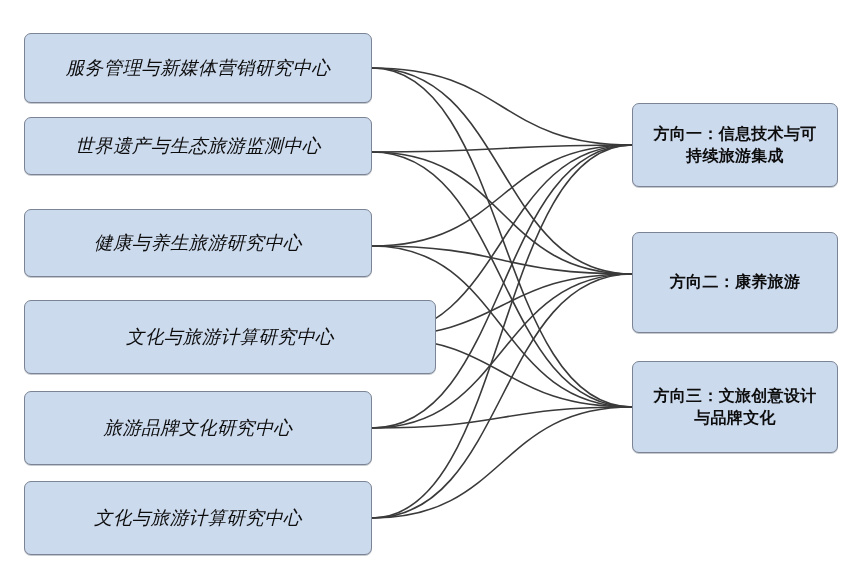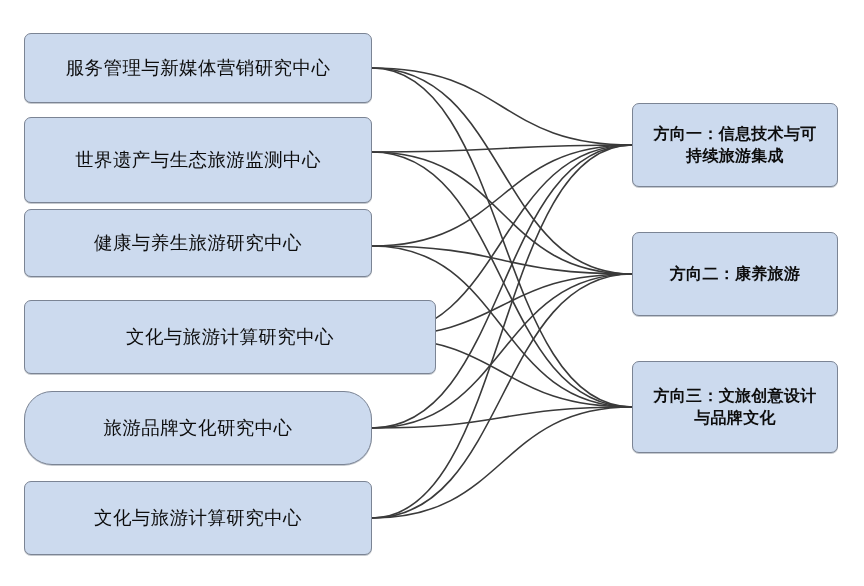--- a/index.html
+++ b/index.html
@@ -44,20 +44,21 @@
   .node-label {
     display: block;
     line-height: 1.38;
     padding: 0 10px;
     white-space: pre-line;
   }
   .source-node .node-label {
     font-size: 18.5px;
     font-weight: 400;
     letter-spacing: 0.4px;
+    font-style: italic;
   }
   .target-node .node-label {
     font-size: 16px;
     font-weight: 700;
     letter-spacing: 0.3px;
   }
 </style>
 </head>
 <body>
 
@@ -81,42 +82,42 @@
       <path class="edge" d="M 372 428 C 507.20000000000005 428, 496.79999999999995 407, 632 407"></path>
       <path class="edge" d="M 372 518 C 507.20000000000005 518, 496.79999999999995 145, 632 145"></path>
       <path class="edge" d="M 372 518 C 507.20000000000005 518, 496.79999999999995 274, 632 274"></path>
       <path class="edge" d="M 372 518 C 507.20000000000005 518, 496.79999999999995 407, 632 407"></path>
     </svg>
 
   <div id="source-layer">
       <div class="node source-node" style="left: 24px; top: 33px; width: 348px; height: 70px;">
         <span class="node-label">服务管理与新媒体营销研究中心</span>
       </div>
-      <div class="node source-node" style="left: 24px; top: 117px; width: 348px; height: 86px;">
+      <div class="node source-node" style="left: 24px; top: 117px; width: 348px; height: 58px;">
         <span class="node-label">世界遗产与生态旅游监测中心</span>
       </div>
       <div class="node source-node" style="left: 24px; top: 209px; width: 348px; height: 68px;">
         <span class="node-label">健康与养生旅游研究中心</span>
       </div>
       <div class="node source-node" style="left: 24px; top: 300px; width: 412px; height: 74px;">
         <span class="node-label">文化与旅游计算研究中心</span>
       </div>
-      <div class="node source-node" style="left: 24px; top: 391px; width: 348px; height: 74px; border-radius: 28px;">
+      <div class="node source-node" style="left: 24px; top: 391px; width: 348px; height: 74px;">
         <span class="node-label">旅游品牌文化研究中心</span>
       </div>
       <div class="node source-node" style="left: 24px; top: 481px; width: 348px; height: 74px;">
         <span class="node-label">文化与旅游计算研究中心</span>
       </div>
     </div>
   <div id="target-layer">
       <div class="node target-node" style="left: 632px; top: 103px; width: 206px; height: 84px;">
         <span class="node-label">方向一：信息技术与可
 持续旅游集成</span>
       </div>
-      <div class="node target-node" style="left: 632px; top: 232px; width: 206px; height: 84px;">
+      <div class="node target-node" style="left: 632px; top: 232px; width: 206px; height: 101px;">
         <span class="node-label">方向二：康养旅游</span>
       </div>
       <div class="node target-node" style="left: 632px; top: 361px; width: 206px; height: 92px; align-items: center;">
         <span class="node-label">方向三：文旅创意设计
 与品牌文化</span>
       </div>
     </div>
 
 </div>
 

